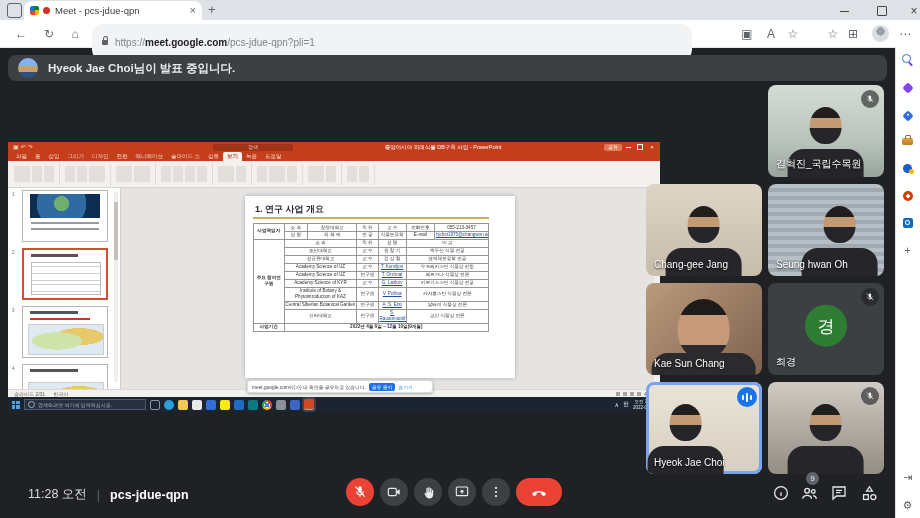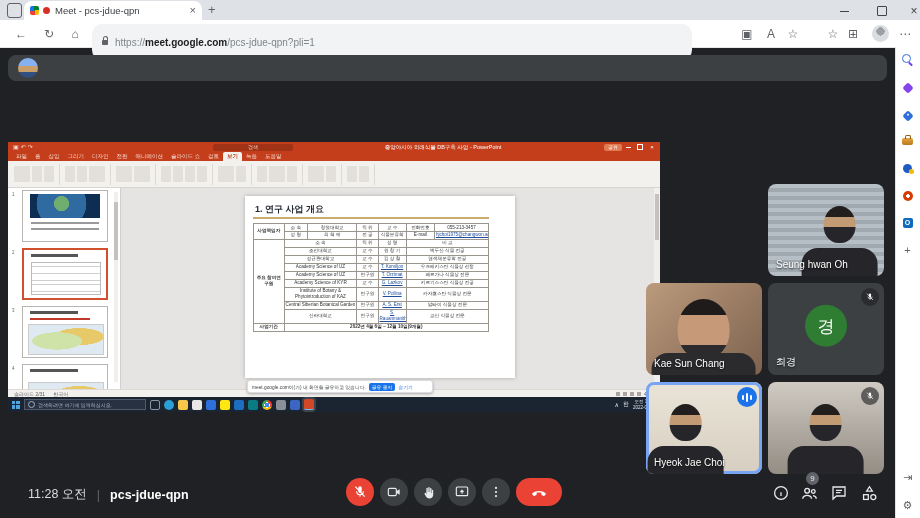--- a/index.html
+++ b/index.html
@@ -200,20 +200,21 @@
     </div>
   <div class="abs sbi" style="top:215px">
       <span class="i-outlook">O</span>
     </div>
   <div class="abs sbi txtic" style="top:243px">+</div>
   <div class="abs sbi txtic" style="top:470px">⇥</div>
   <div class="abs sbi txtic" style="top:498px">⚙</div>
 
   <div class="abs banner">
     <span class="bavatar"></span>
+    <span class="btext">Hyeok Jae Choi님이 발표 중입니다.</span>
   </div>
 
   <div class="abs ppt">
     <div class="ppt-titlebar">
       <span class="qat"><span>▣</span><span>↶</span><span>↷</span></span>
       <span class="ppt-search">검색</span>
       <span class="ppt-title">중앙아시아 외래식물 DB구축 사업 - PowerPoint</span>
       <span class="ppt-share">공유</span>
       <span class="pwc m" style="right:28px"></span>
       <span class="pwc x2" style="right:16px"></span>
@@ -433,20 +434,41 @@
     <span class="tray">
       <span class="g">∧</span>
       <span class="g">한</span>
       <span class="clock">
         <span>오전 10:28</span><br>
         <span>2022-04-06</span>
       </span>
     </span>
   </div>
 
+  <div class="abs tile p2" style="left:768px;top:85px">
+    <span class="person">
+        <span class="head"></span>
+        <span class="bod"></span>
+      </span>
+    <span class="mutebadge">
+        <svg width="10" height="10" viewBox="0 0 24 24">
+          <path fill="#fff" d="M12 13.5a2.6 2.6 0 0 0 2.6-2.6V6a2.6 2.6 0 1 0-5.2 0v4.9A2.6 2.6 0 0 0 12 13.5z"></path>
+          <path stroke="#fff" stroke-width="1.6" fill="none" d="M7 11a5 5 0 0 0 10 0M12 16v3"></path>
+          <path stroke="#fff" stroke-width="1.8" d="M5 4l14 15"></path>
+        </svg>
+      </span>
+    <span class="tname">김혁진_국립수목원</span>
+  </div>
+  <div class="abs tile p3" style="left:646px;top:184px">
+    <span class="person">
+        <span class="head"></span>
+        <span class="bod"></span>
+      </span>
+    <span class="tname">Chang-gee Jang</span>
+  </div>
   <div class="abs tile p4" style="left:768px;top:184px">
     <span class="person" style="left:62%">
         <span class="head"></span>
         <span class="bod"></span>
       </span>
     <span class="tname">Seung hwan Oh</span>
   </div>
   <div class="abs tile p5" style="left:646px;top:283px">
     <span class="person">
         <span class="head"></span>

